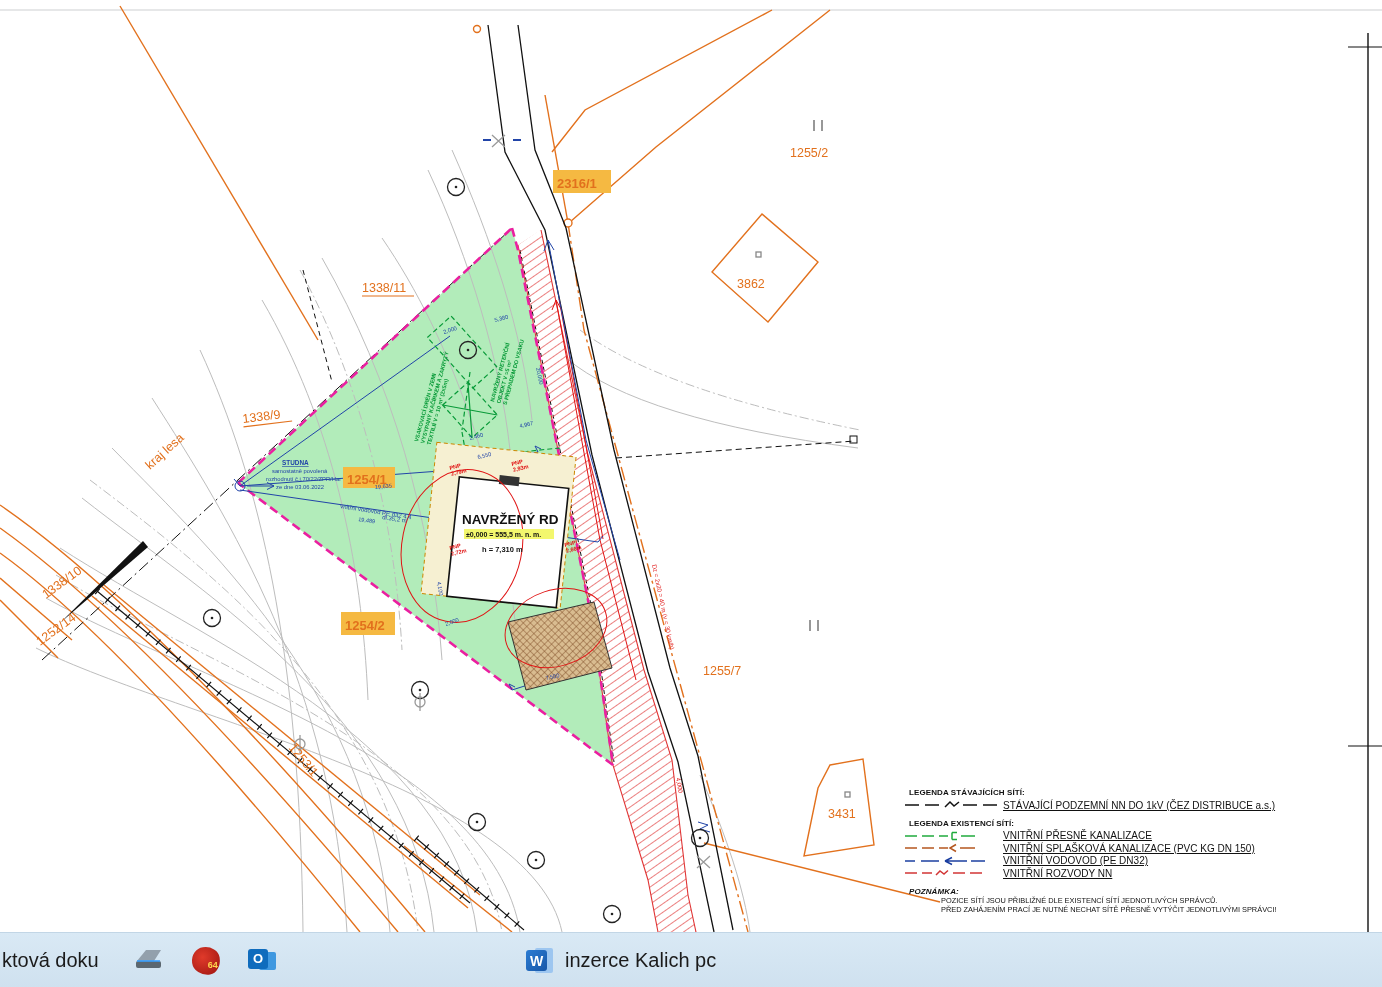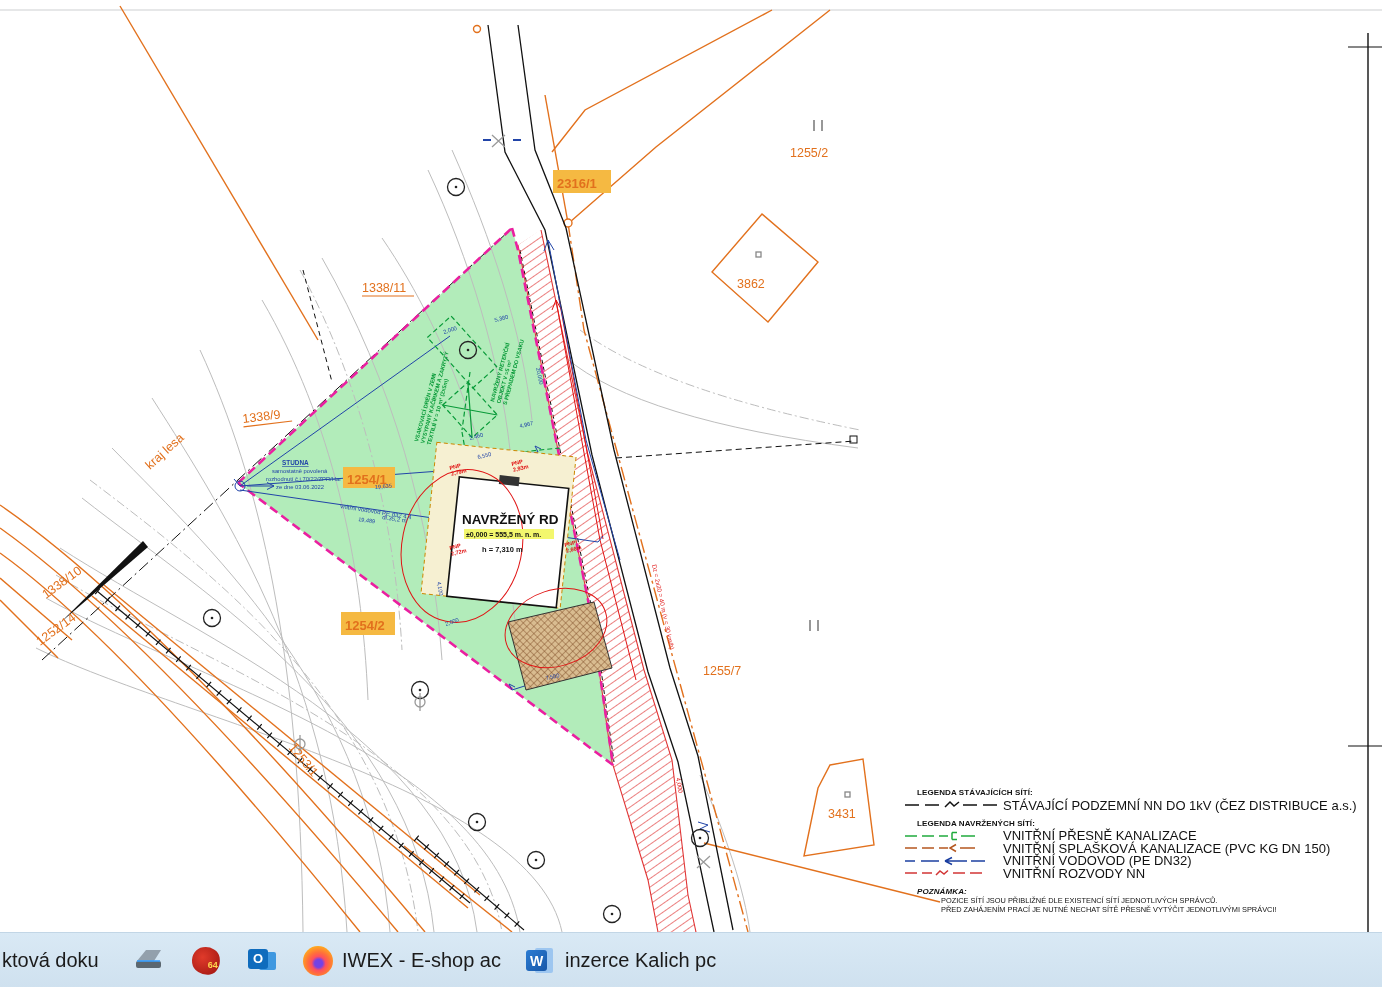--- a/index.html
+++ b/index.html
@@ -7,24 +7,24 @@
   #plan{position:absolute;left:0;top:0;}
   svg text{font-family:"Liberation Sans",sans-serif;}
   .parcel{fill:#e2711d;font-size:12.5px;}
   .parcel-hl{fill:#e2711d;font-size:13px;font-weight:bold;}
   .dimtxt{fill:#2144a8;font-size:5.6px;}
   .redtxt{fill:#e01414;font-size:5.6px;font-weight:bold;}
   .greentxt{fill:#089a38;font-size:5.6px;font-weight:bold;}
   .bluetxt{fill:#2144a8;font-size:6px;}
   
   #legend{position:absolute;left:905px;top:788px;width:385px;color:#111;}
-  #legend .hdr{font-size:8px;font-weight:bold;letter-spacing:.1px;margin:0 0 2px 12px;}
+  #legend .hdr{font-size:8px;font-weight:bold;letter-spacing:.1px;margin:0 0 2px 4px;}
   #legend .row{display:flex;align-items:center;height:12.5px;}
   #legend .sym{width:98px;flex:0 0 98px;}
-  #legend .lbl{font-size:13px;white-space:nowrap;}
+  #legend .lbl{font-size:10px;white-space:nowrap;text-decoration:underline;}
   #legend .gap{height:7px;}
   #legend .note{font-size:7.4px;line-height:9px;white-space:nowrap;padding-left:36px;}
   
   #taskbar{position:absolute;left:0;top:932px;width:1382px;height:55px;background:linear-gradient(#d9e9f5,#cfe1ef);border-top:1px solid #c2d6e6;}
   .tb-item{position:absolute;top:0;height:55px;display:flex;align-items:center;text-align:center;}
   .tb-label{font-size:20px;color:#1b1b1b;white-space:nowrap;}
   
   .ff-icon{width:30px;height:30px;border-radius:50%;background:radial-gradient(circle at 52% 58%,#7542e4 0 17%,#ff4f5e 30%,#ff7139 48%,#ffb21b 78%,#ff980e);}
   .word-icon{position:relative;width:29px;height:29px;}
   .word-page{position:absolute;left:9px;top:2px;width:18px;height:25px;background:#9dc6f0;border-radius:2px;}
@@ -303,21 +303,21 @@
         <line x1="0" y1="5" x2="14" y2="5"></line>
             <line x1="20" y1="5" x2="34" y2="5"></line>
         <path d="M40 7 l5 -5 l4 4 l5 -4"></path>
         <line x1="58" y1="5" x2="72" y2="5"></line>
             <line x1="78" y1="5" x2="92" y2="5"></line>
       </svg>
     </span>
     <span class="lbl">STÁVAJÍCÍ PODZEMNÍ NN DO 1kV (ČEZ DISTRIBUCE a.s.)</span>
   </div>
   <div class="gap"></div>
-  <div class="hdr">LEGENDA NAVRŽENÝCH SÍTÍ:</div>
+  <div class="hdr">LEGENDA EXISTENCÍ SÍTÍ:</div>
   <div class="row">
     <span class="sym">
       <svg width="98" height="10" viewBox="0 0 98 10" fill="none" stroke="#1faa3c" stroke-width="1.5">
         <line x1="0" y1="5" x2="12" y2="5"></line>
             <line x1="17" y1="5" x2="29" y2="5"></line>
             <line x1="34" y1="5" x2="43" y2="5"></line>
         <path d="M47 1.5 v7 M47 1.5 h5 M47 8.5 h5"></path>
         <line x1="56" y1="5" x2="70" y2="5"></line>
       </svg>
     </span>
@@ -385,24 +385,20 @@
         </span>
   </div>
 
   <div class="tb-item" style="left:248px;">
     <span class="ol-icon">
       <span class="ol-env"></span>
           <span class="ol-sq">O</span>
     </span>
   </div>
 
-  <div class="tb-item" style="left:303px;">
-    <span class="ff-icon"></span>
-    <span class="tb-label" style="margin-left:9px;">IWEX - E-shop ac</span>
-  </div>
 
   <div class="tb-item" style="left:526px;">
     <span class="word-icon">
       <span class="word-page"></span>
           <span class="word-sq">W</span>
     </span>
     <span class="tb-label" style="margin-left:10px;">inzerce Kalich pc</span>
   </div>
 
 </div>

